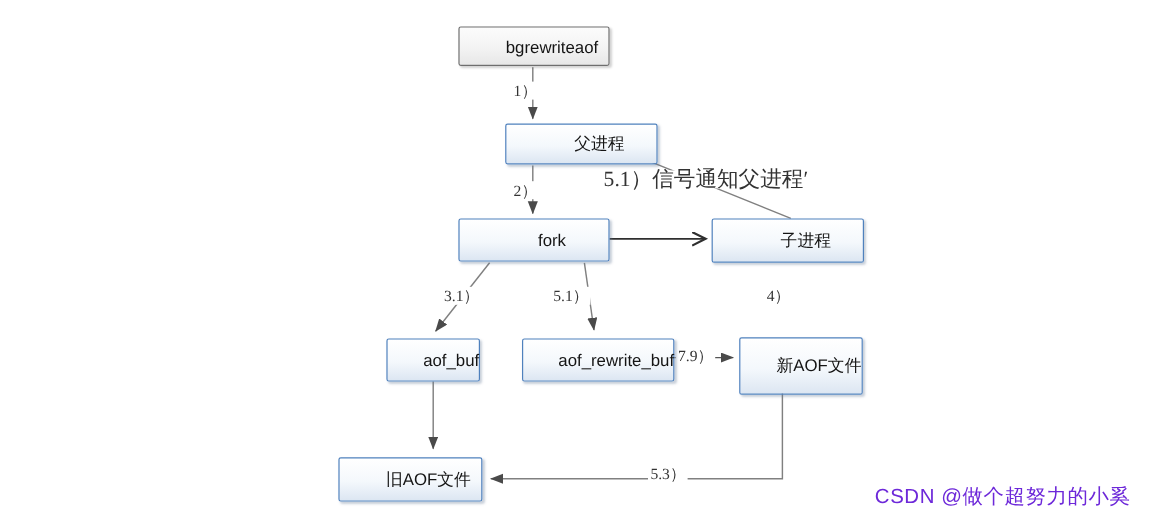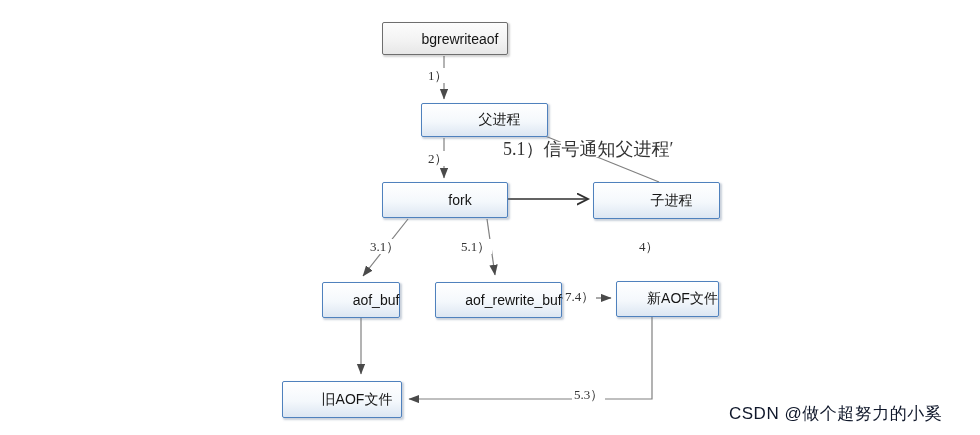--- a/index.html
+++ b/index.html
@@ -23,21 +23,21 @@
     box-shadow:1.5px 1.5px 2px rgba(0,0,0,0.18);
   }
   .elabel{
     position:absolute;z-index:2;background:#ffffff;padding:0 2px;
     font-family:"Liberation Serif","DejaVu Serif",serif;
     font-size:13px;color:#333333;white-space:nowrap;line-height:15px;
   }
   .elabel.big{font-size:18px;}
   #watermark{
     position:absolute;z-index:2;left:729px;top:402px;
-    font-size:17px;color:#0f172a;letter-spacing:0.5px;white-space:nowrap;
+    font-size:17px;color:#6d28d9;letter-spacing:0.5px;white-space:nowrap;
     text-shadow:1px 1px 0 rgba(255,255,255,0.95);
   }
 </style>
 </head>
 <body>
 
 <div id="stage">
 
   <svg id="connector-layer" width="980" height="435" viewBox="0 0 980 435">
     <defs>
@@ -58,22 +58,22 @@
     <path d="M361,318 L361,374" stroke="#808080" stroke-width="1.2" fill="none" marker-end="url(#arrGray)"></path>
     <path d="M652,317 L652,399 L409,399" stroke="#808080" stroke-width="1.2" fill="none" marker-end="url(#arrGray)"></path>
   </svg>
 
   <span class="elabel" style="left:426px;top:68px;">1）</span>
   <span class="elabel" style="left:426px;top:151px;">2）</span>
   <span class="elabel" style="left:368px;top:239px;">3.1）</span>
   <span class="elabel" style="left:459px;top:239px;">5.1）</span>
   <span class="elabel" style="left:637px;top:239px;">4）</span>
   <span class="elabel big" style="left:501px;top:142px;">5.1）信号通知父进程′</span>
-  <span class="elabel" style="left:563px;top:289px;">7.4）</span>
-  <span class="elabel" style="left:540px;top:387px;margin-left:32px;">5.3）</span>
+  <span class="elabel" style="left:563px;top:289px;">7.9）</span>
+  <span class="elabel" style="left:540px;top:387px;">5.3）</span>
 
   <div class="node gray" style="left:382px;top:22px;width:126px;height:33px;">
     <span>bgrewriteaof</span>
   </div>
 
   <div class="node blue" style="left:381px;top:103px;width:127px;height:34px;margin-left:40px;">
     <span>父进程</span>
   </div>
 
   <div class="node blue" style="left:593px;top:182px;width:127px;height:37px;">
@@ -85,21 +85,21 @@
   </div>
 
   <div class="node blue" style="left:322px;top:282px;width:78px;height:36px;">
     <span>aof_buf</span>
   </div>
 
   <div class="node blue" style="left:435px;top:282px;width:127px;height:36px;">
     <span>aof_rewrite_buf</span>
   </div>
 
-  <div class="node blue" style="left:616px;top:281px;width:103px;height:36px;">
+  <div class="node blue" style="left:616px;top:281px;width:103px;height:48px;">
     <span>新AOF文件</span>
   </div>
 
   <div class="node blue" style="left:282px;top:381px;width:120px;height:37px;">
     <span>旧AOF文件</span>
   </div>
 
   <div id="watermark">CSDN @做个超努力的小奚</div>
 </div>
 

